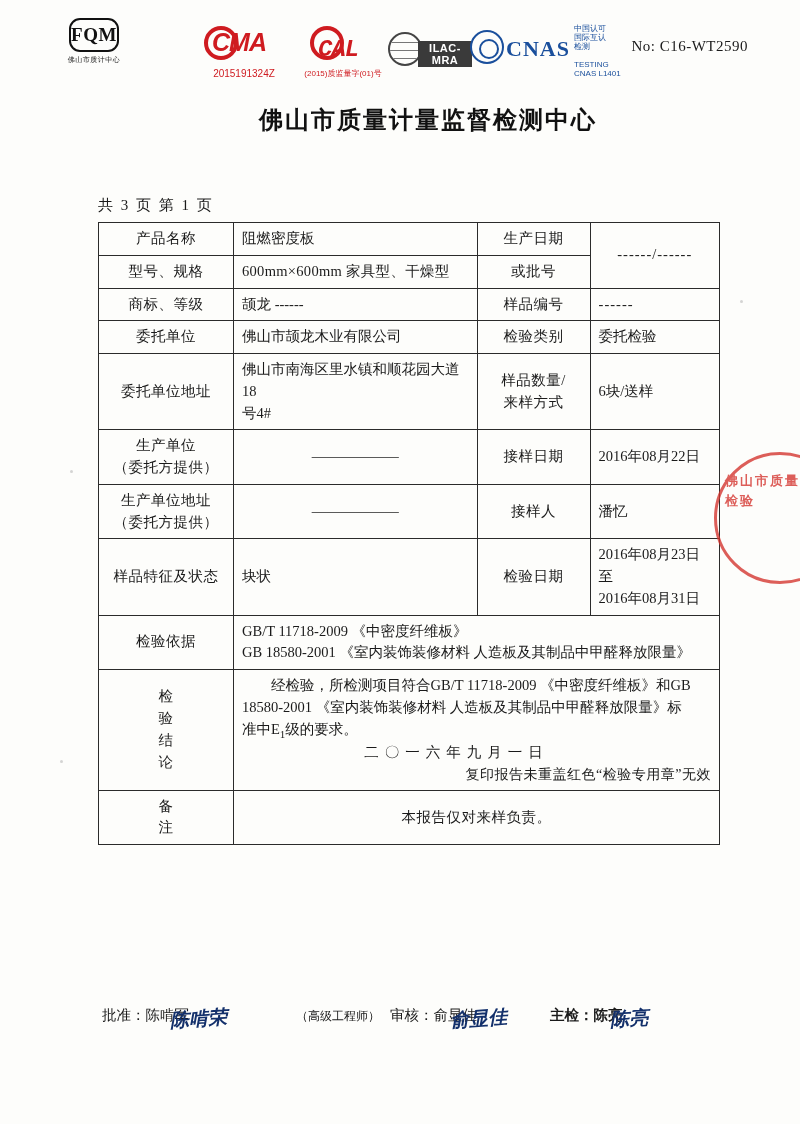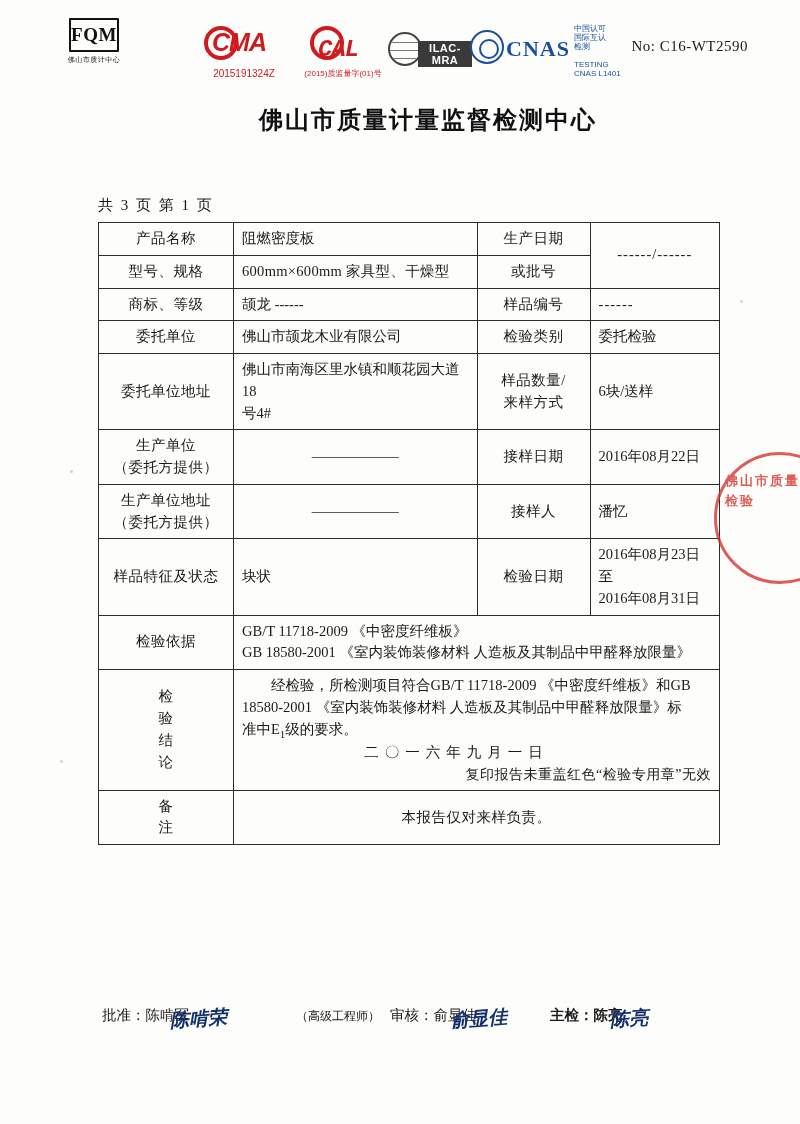--- a/index.html
+++ b/index.html
@@ -39,21 +39,21 @@
   .fqm {
     left: 58px;
     top: 4px;
     width: 72px;
   }
   .fqm-box {
     width: 46px;
     height: 30px;
     margin: 0 auto;
     border: 2px solid #111;
-    border-radius: 1px;
+    border-radius: 11px;
     font-family: "Liberation Serif", serif;
     font-weight: bold;
     font-size: 19px;
     line-height: 30px;
     letter-spacing: 0.5px;
     color: #111;
   }
   .fqm-cap {
     font-size: 7px;
     color: #111;

